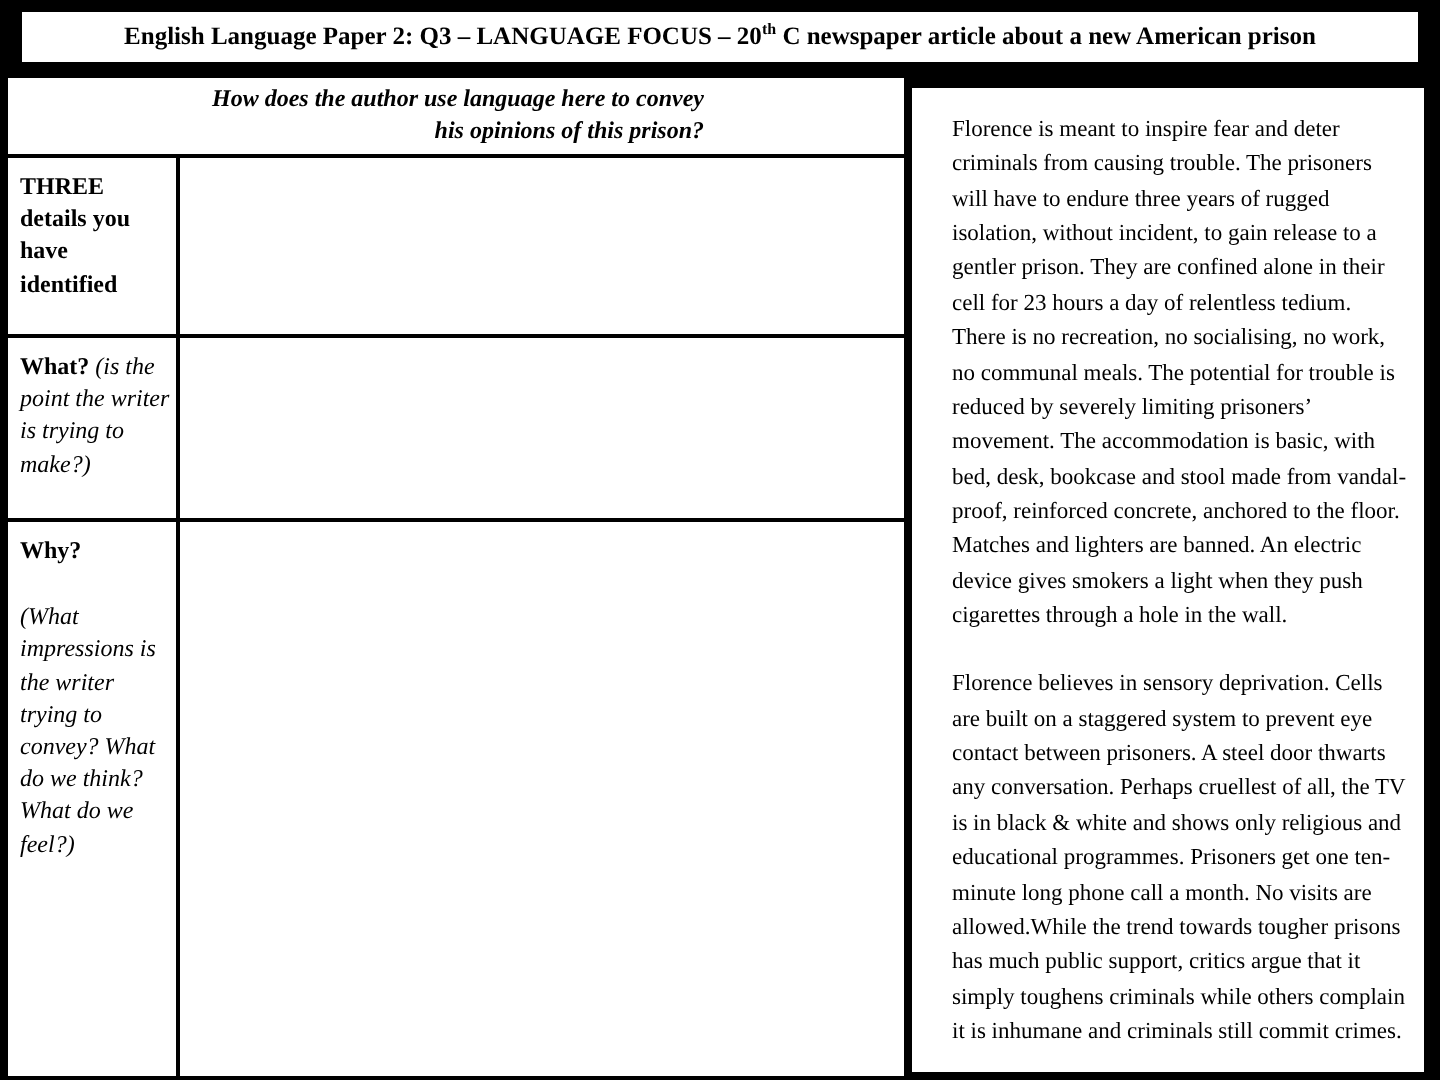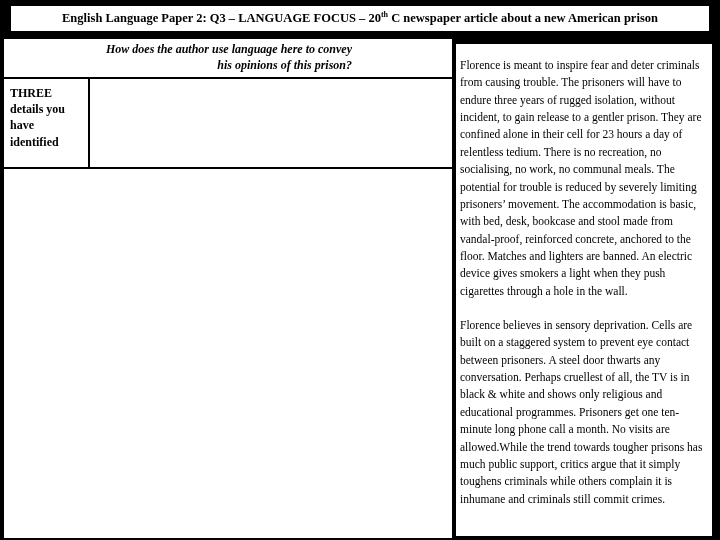--- a/index.html
+++ b/index.html
@@ -65,21 +65,21 @@
   .b { font-weight: 700; }
   .i { font-style: italic; }
   .why-gap { display: block; margin-top: 17px; }
 
   
   .textbox {
     position: absolute;
     left: 456px; top: 44px;
     width: 256px; height: 492px;
     background: #ffffff;
-    padding: 13px 7px 0 4px;
+    padding: 13px 7px 0 20px;
     font-size: 11.5px;
     line-height: 1.51;
   }
   .textbox p + p { margin-top: 17px; font-family: Liberation Serif, serif; }
 </style>
 </head>
 <body>
 
 <div class="title-bar">
   <span><span>English Language Paper 2: Q3 – LANGUAGE FOCUS – 20</span><sup>th</sup><span> C newspaper article about a new American prison</span></span>
@@ -91,21 +91,34 @@
     <span>How does the author use language here to convey his opinions of this prison?</span>
   </div>
 
   <div class="qt-row r1">
     <div class="qt-label">
       <span class="b">THREE</span><span class="b"> details you have identified</span>
     </div>
     <div class="qt-answer"></div>
   </div>
 
+  <div class="qt-row r2">
+    <div class="qt-label">
+      <span class="b">What?</span><span class="i"> (is the point the writer is trying to make?)</span>
+    </div>
+    <div class="qt-answer"></div>
+  </div>
 
 
+  <div class="qt-row last">
+    <div class="qt-label">
+      <span class="b">Why?</span>
+      <span class="i why-gap">(What impressions is the writer trying to convey? What do we think? What do we feel?)</span>
+    </div>
+    <div class="qt-answer"></div>
+  </div>
 
 </div>
 
 <div class="textbox">
   <p>Florence is meant to inspire fear and deter criminals from causing trouble. The prisoners will have to endure three years of rugged isolation, without incident, to gain release to a gentler prison. They are confined alone in their cell for 23 hours a day of relentless tedium. There is no recreation, no socialising, no work, no communal meals. The potential for trouble is reduced by severely limiting prisoners’ movement. The accommodation is basic, with bed, desk, bookcase and stool made from vandal-proof, reinforced concrete, anchored to the floor. Matches and lighters are banned. An electric device gives smokers a light when they push cigarettes through a hole in the wall.</p>
   <p>Florence believes in sensory deprivation. Cells are built on a staggered system to prevent eye contact between prisoners. A steel door thwarts any conversation. Perhaps cruellest of all, the TV is in black &amp; white and shows only religious and educational programmes. Prisoners get one ten-minute long phone call a month. No visits are allowed.While the trend towards tougher prisons has much public support, critics argue that it simply toughens criminals while others complain it is inhumane and criminals still commit crimes.</p>
 </div>
 
 </body></html>

